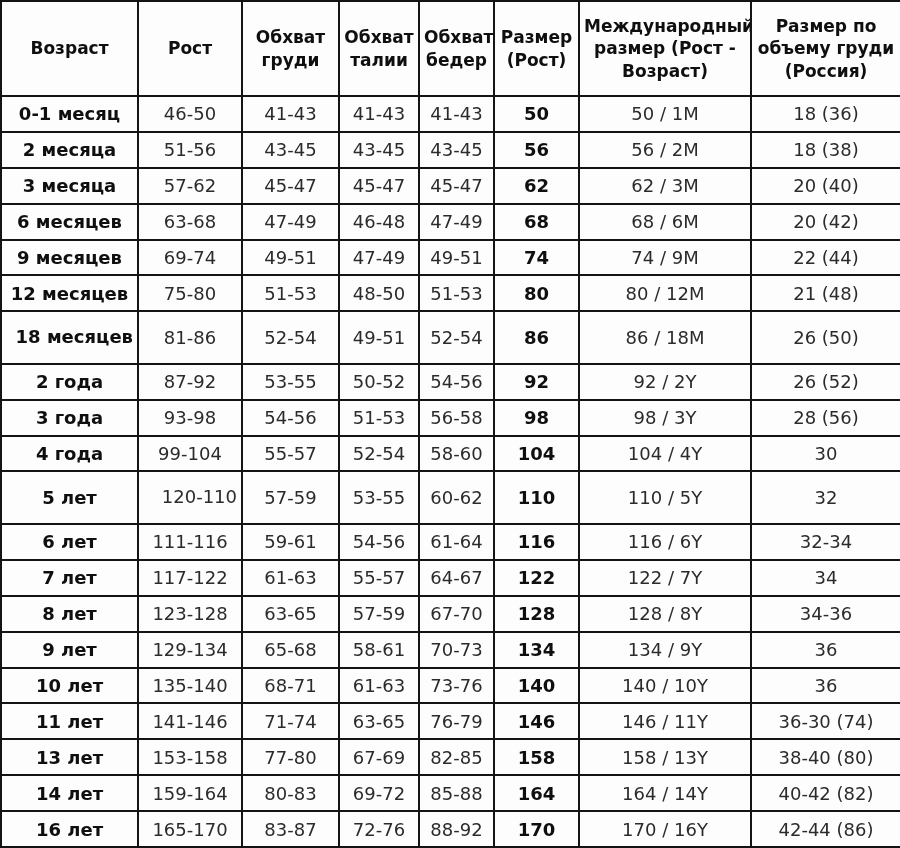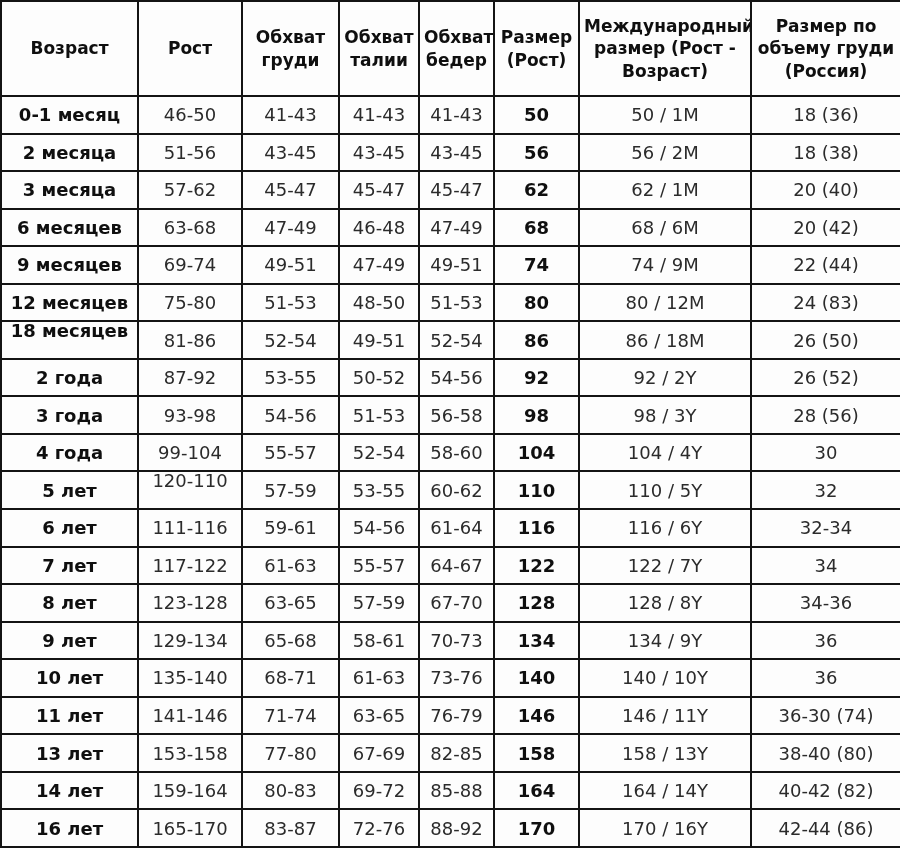--- a/index.html
+++ b/index.html
@@ -53,21 +53,22 @@
   }
   tbody td:nth-child(6) {
     font-weight: bold;
     color: #0f0f0f;
     text-align: center;
   }
   
   td.cell-top {
     vertical-align: top;
     line-height: 0.95;
-    padding-top: 0;
+    padding-top: 16px;
+    text-align: right;
   }
 </style>
 </head>
 <body>
 
 <div class="table-wrap">
   <table class="size-chart">
     <colgroup>
       <col style="width:137px">
         <col style="width:104px">
@@ -111,21 +112,21 @@
           <td>56 / 2M</td>
           <td>18 (38)</td>
         </tr>
         <tr>
           <td>3 месяца</td>
           <td>57-62</td>
           <td>45-47</td>
           <td>45-47</td>
           <td>45-47</td>
           <td>62</td>
-          <td>62 / 1M</td>
+          <td>62 / 3M</td>
           <td>20 (40)</td>
         </tr>
         <tr>
           <td>6 месяцев</td>
           <td>63-68</td>
           <td>47-49</td>
           <td>46-48</td>
           <td>47-49</td>
           <td>68</td>
           <td>68 / 6M</td>
@@ -142,21 +143,21 @@
           <td>22 (44)</td>
         </tr>
         <tr>
           <td>12 месяцев</td>
           <td>75-80</td>
           <td>51-53</td>
           <td>48-50</td>
           <td>51-53</td>
           <td>80</td>
           <td>80 / 12M</td>
-          <td>24 (83)</td>
+          <td>21 (48)</td>
         </tr>
         <tr>
           <td class="cell-top">18 месяцев</td>
           <td>81-86</td>
           <td>52-54</td>
           <td>49-51</td>
           <td>52-54</td>
           <td>86</td>
           <td>86 / 18M</td>
           <td>26 (50)</td>

